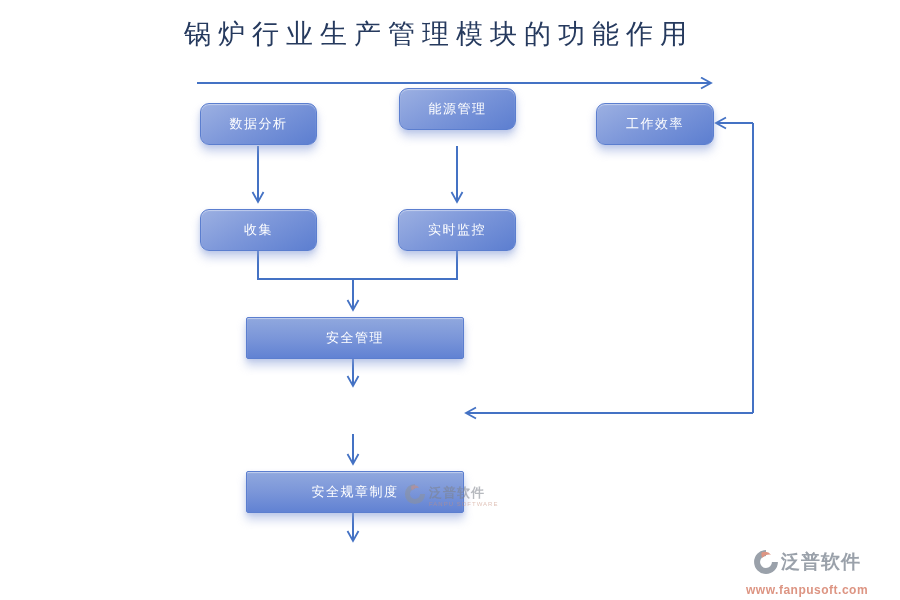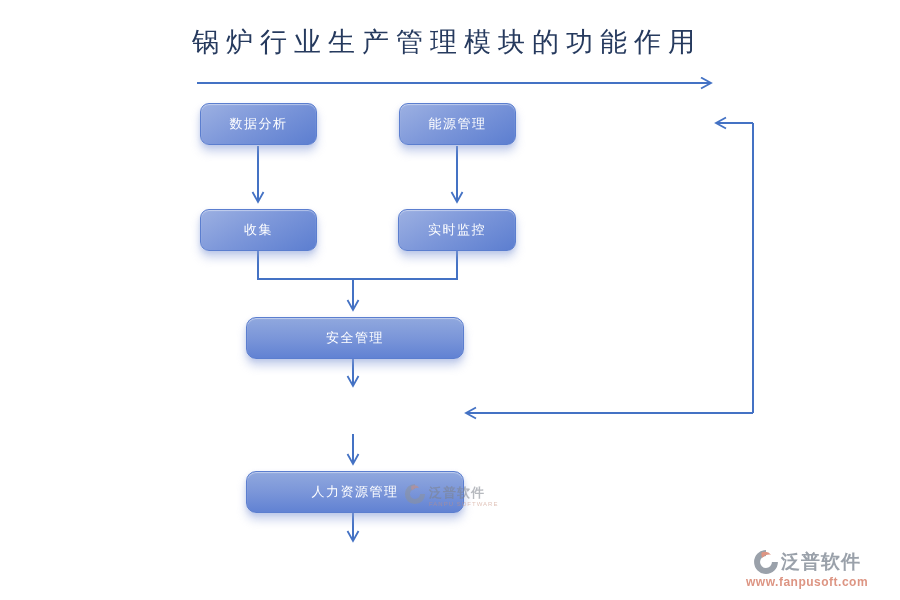--- a/index.html
+++ b/index.html
@@ -2,50 +2,50 @@
 <html><head>
 <meta charset="utf-8">
 <style>
   html,body{margin:0;padding:0;background:#fff;}
   .canvas{
     position:relative;width:900px;height:600px;background:#ffffff;
     overflow:hidden;font-family:"Liberation Sans",sans-serif;
   }
   .title{
     position:absolute;top:12px;left:435px;transform:translateX(-50%);
-    margin:12px;font-family:"DejaVu Serif","Liberation Serif",serif;
+    margin:4px;font-family:"DejaVu Serif","Liberation Serif",serif;
     font-size:27px;font-weight:400;color:#263a5e;letter-spacing:7px;
     white-space:nowrap;
   }
   svg.connectors{position:absolute;left:0;top:0;}
   .node{
     position:absolute;height:40px;border-radius:9px;
     display:flex;align-items:center;justify-content:center;
     color:#ffffff;font-size:13px;letter-spacing:1.5px;
     border:1px solid #5b7ecf;
     box-shadow:0 7px 10px rgba(141,162,218,.45),0 2px 4px rgba(141,162,218,.30),
                inset 0 1px 1px rgba(255,255,255,.45);
   }
   .node.small{background:linear-gradient(150deg,#9cb0e2 0%,#7e98da 45%,#5c7ed0 100%);}
-  .node.wide{width:216px;left:246px;border-radius:10px;
+  .node.wide{width:216px;left:246px;border-radius:2px;
     background:linear-gradient(180deg,#90a8de 0%,#7b96d9 50%,#6182d3 100%);}
   
   .wm-mid{
     position:absolute;left:404px;top:483px;display:flex;align-items:flex-start;gap:3px;
     opacity:.55;pointer-events:none;
   }
   .wm-mid .wm-name{font-size:13px;font-weight:bold;color:#7d828c;letter-spacing:1px;line-height:14px;}
   .wm-mid .wm-sub{display:block;font-size:6px;color:#c7907e;letter-spacing:1px;line-height:7px;}
   .wm-br{
     position:absolute;left:746px;top:549px;display:flex;flex-direction:column;
     align-items:center;pointer-events:none;
   }
   .wm-br .wm-row{display:flex;align-items:center;gap:2px;}
   .wm-br .wm-name{font-size:19px;font-weight:bold;color:#9aa1aa;letter-spacing:1px;}
-  .wm-br .wm-url{font-size:12px;font-weight:bold;color:#dd9583;letter-spacing:.5px;margin-top:0px;}
+  .wm-br .wm-url{font-size:12px;font-weight:bold;color:#dd9583;letter-spacing:.5px;margin-top:8px;}
 </style>
 </head>
 <body>
 
 <div class="canvas">
 
   <h1 class="title">锅炉行业生产管理模块的功能作用</h1>
 
   <svg class="connectors" width="900" height="600" viewBox="0 0 900 600">
     <defs>
@@ -75,36 +75,39 @@
 
       <line x1="753" y1="123" x2="716" y2="123" marker-end="url(#ah)"></line>
 
       <line x1="753" y1="413" x2="466" y2="413" marker-end="url(#ah)"></line>
     </g>
   </svg>
 
   <div class="node small" style="left:200px;top:103px;width:115px">
     <span>数据分析</span>
   </div>
-  <div class="node small" style="left:399px;top:103px;width:115px">
+  <div class="node small" style="left:399px;top:88px;width:115px">
     <span>能源管理</span>
+  </div>
+  <div class="node small" style="left:596px;top:103px;width:116px">
+    <span>工作效率</span>
   </div>
 
   <div class="node small" style="left:398px;top:209px;width:116px">
     <span>实时监控</span>
   </div>
   <div class="node small" style="left:200px;top:209px;width:115px">
     <span>收集</span>
   </div>
 
   <div class="node wide" style="top:317px">
     <span>安全管理</span>
   </div>
   <div class="node wide" style="top:471px">
-    <span>人力资源管理</span>
+    <span>安全规章制度</span>
   </div>
 
   <div class="wm-mid">
     <svg width="22" height="22" viewBox="0 0 24 24">
       <path d="M12 1 A11 11 0 1 0 23 12 L17.5 12 A5.5 5.5 0 1 1 12 6.5 Z" fill="#8d929b"></path>
       <path d="M8 3.2 Q13.5 1.2 16.6 5.2 Q11.5 4.6 8.6 8.2 Q7.2 5.4 8 3.2 Z" fill="#cf8b74"></path>
     </svg>
     <div>
       <span class="wm-name">泛普软件</span>
       <span class="wm-sub">FANPU SOFTWARE</span>

